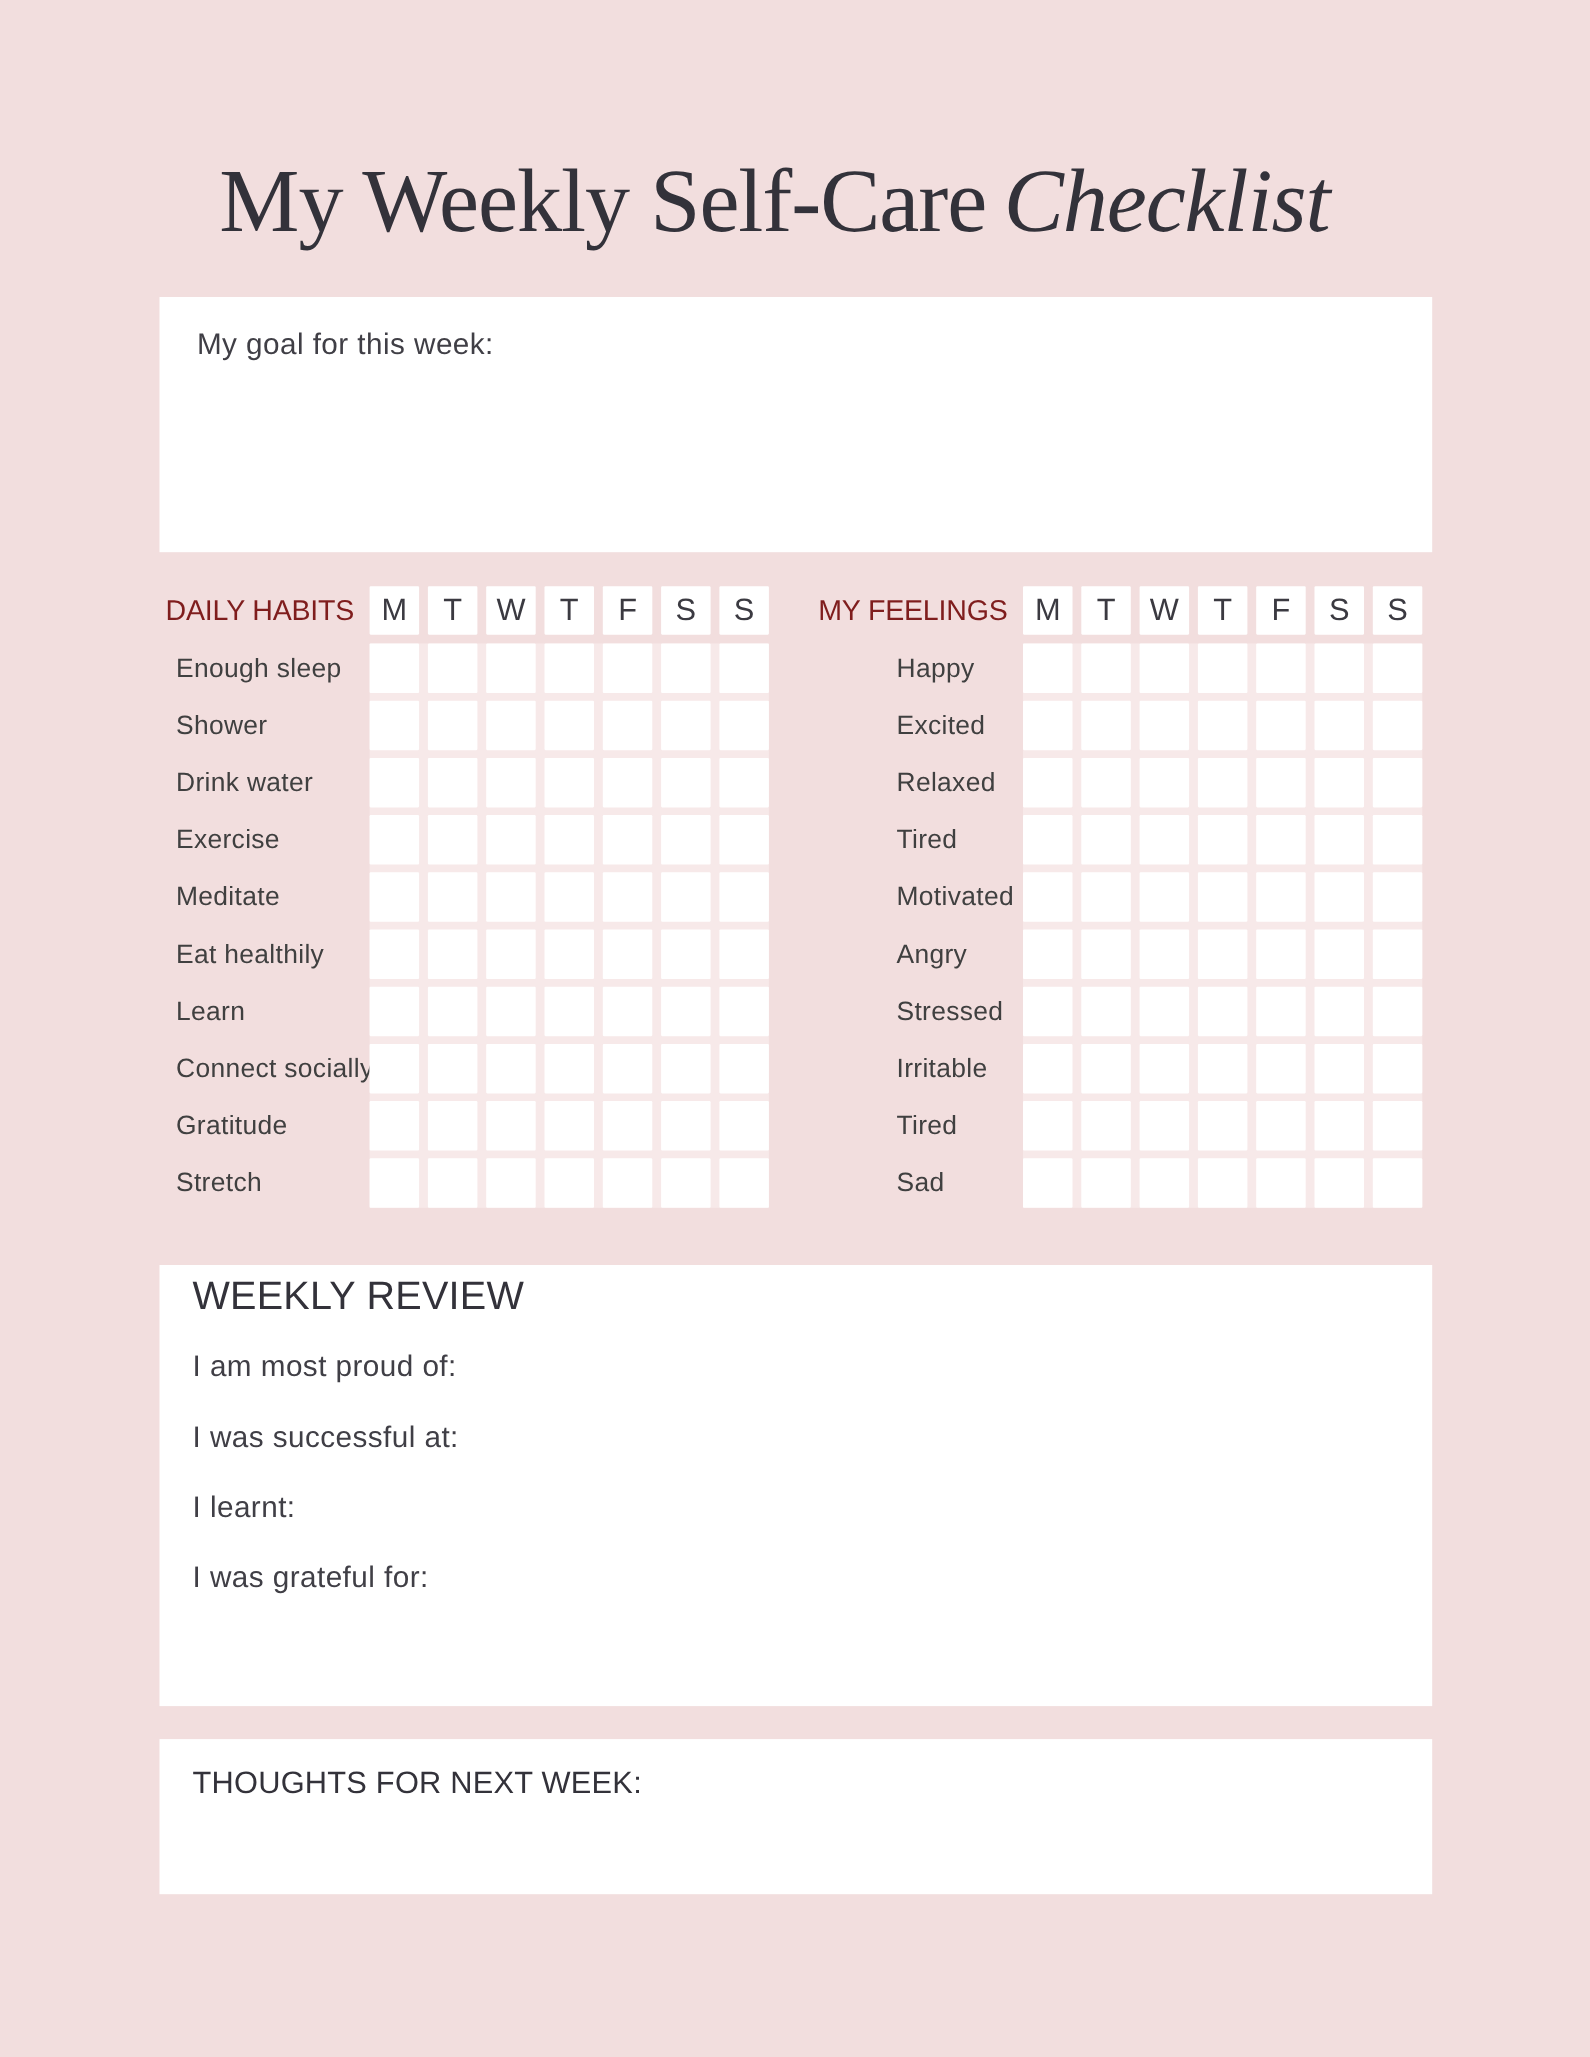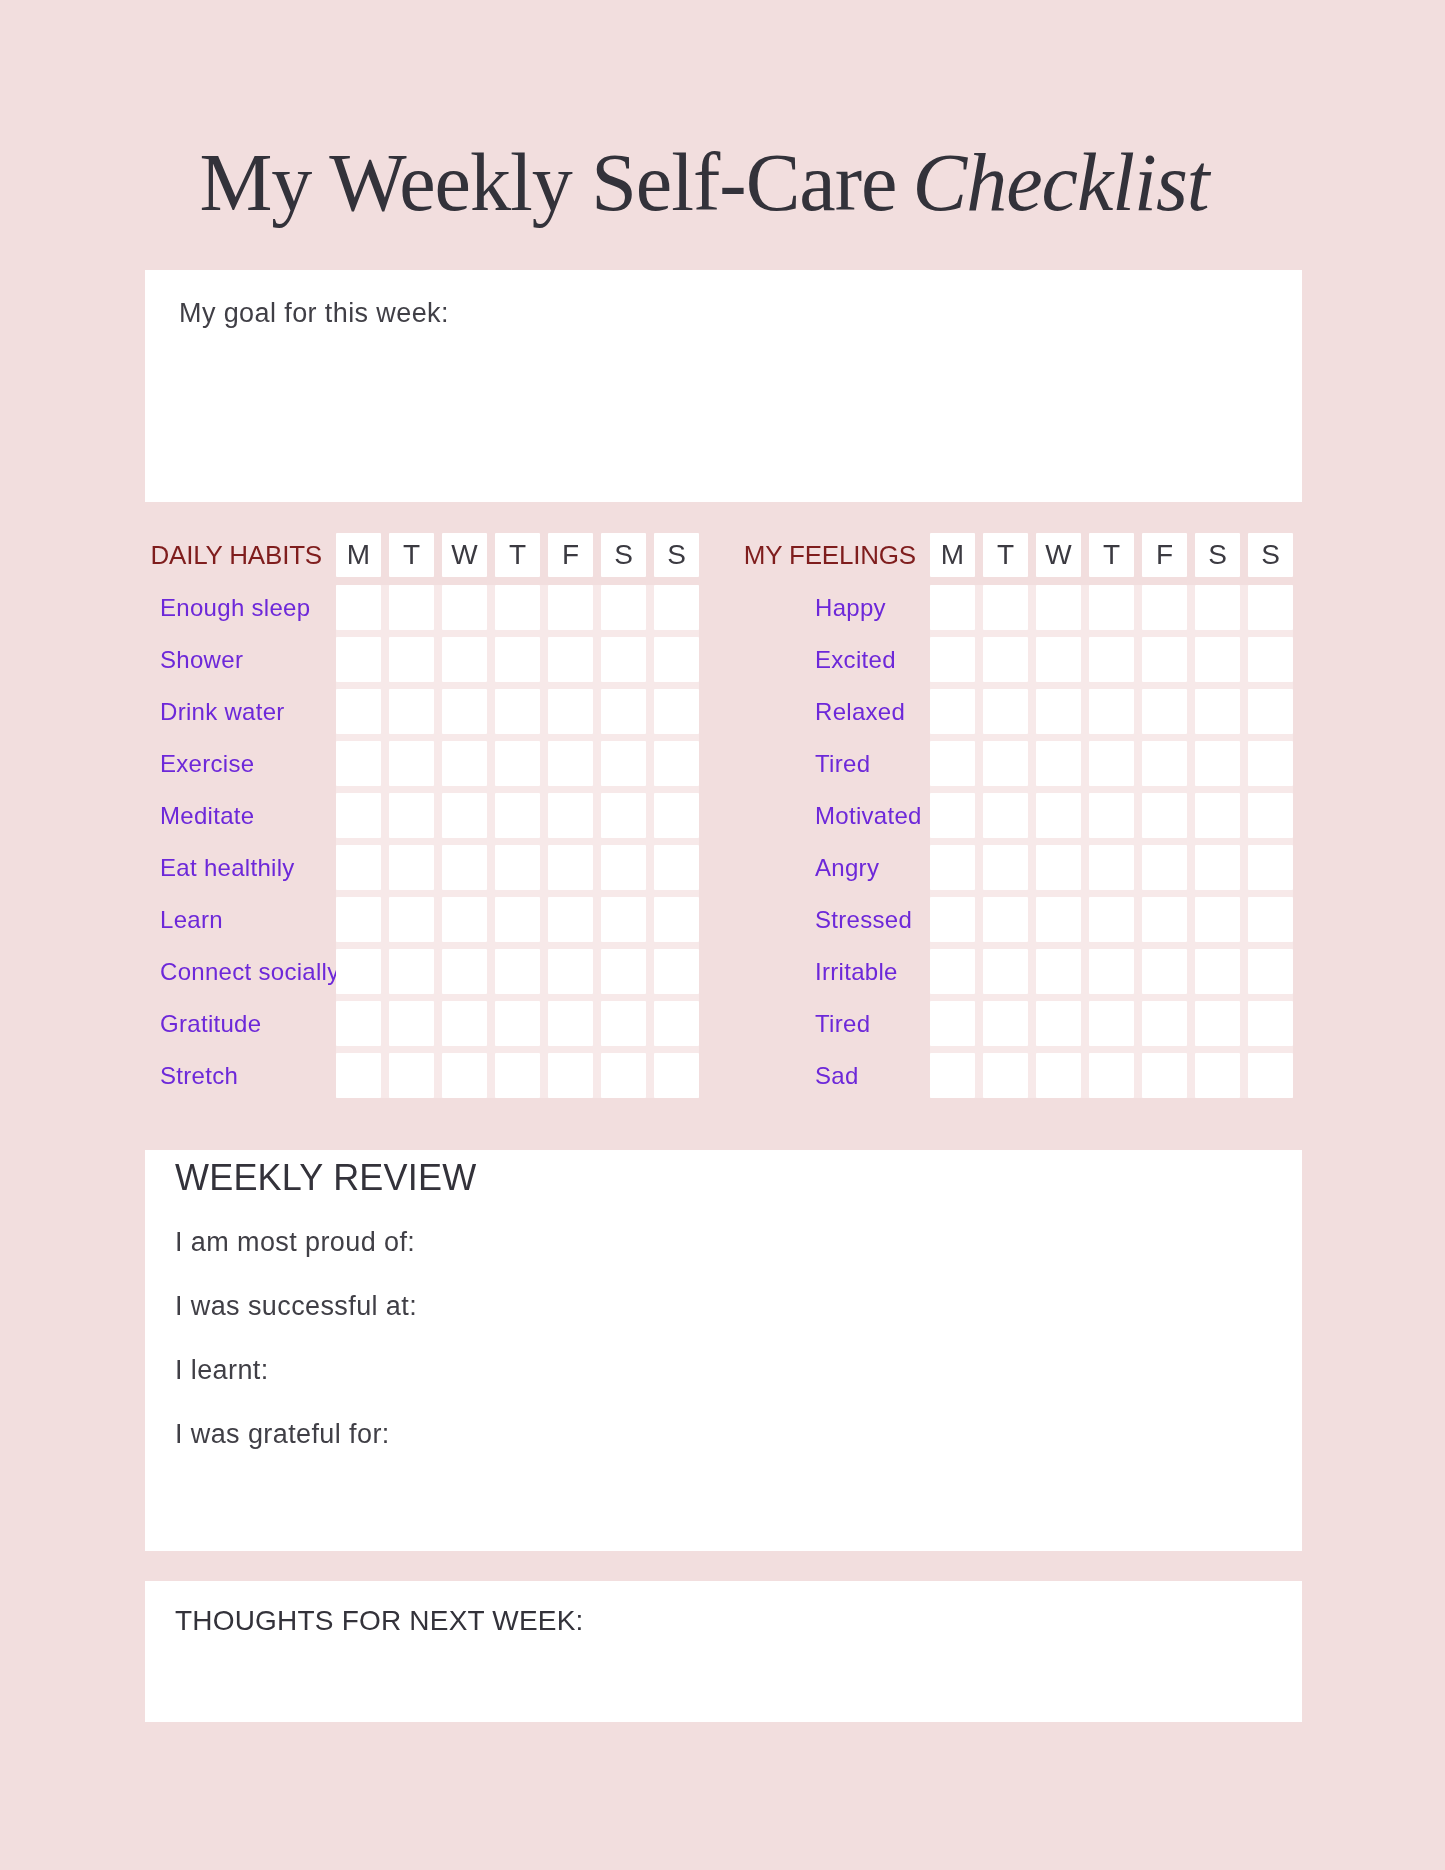--- a/index.html
+++ b/index.html
@@ -56,21 +56,21 @@
   }
   .t-main{display:flex;gap:8px;}
   .t-labels{
     width:183px;box-sizing:border-box;
     display:flex;flex-direction:column;row-gap:7px;
     padding-left:15px;
   }
   .feelings .t-labels{width:185px;padding-left:78px;text-align:right;}
   .row-label{
     height:45px;display:flex;align-items:center;
-    font-size:24px;letter-spacing:.3px;color:#6d28d9;white-space:nowrap;
+    font-size:24px;letter-spacing:.3px;color:#404040;white-space:nowrap;
   }
   .t-cells{
     display:grid;
     grid-template-columns:repeat(7,45px);
     grid-auto-rows:45px;
     gap:7px 8px;
     background:#f7e9e9;
   }
   .cell{background:#ffffff;border-radius:1px;}
   

